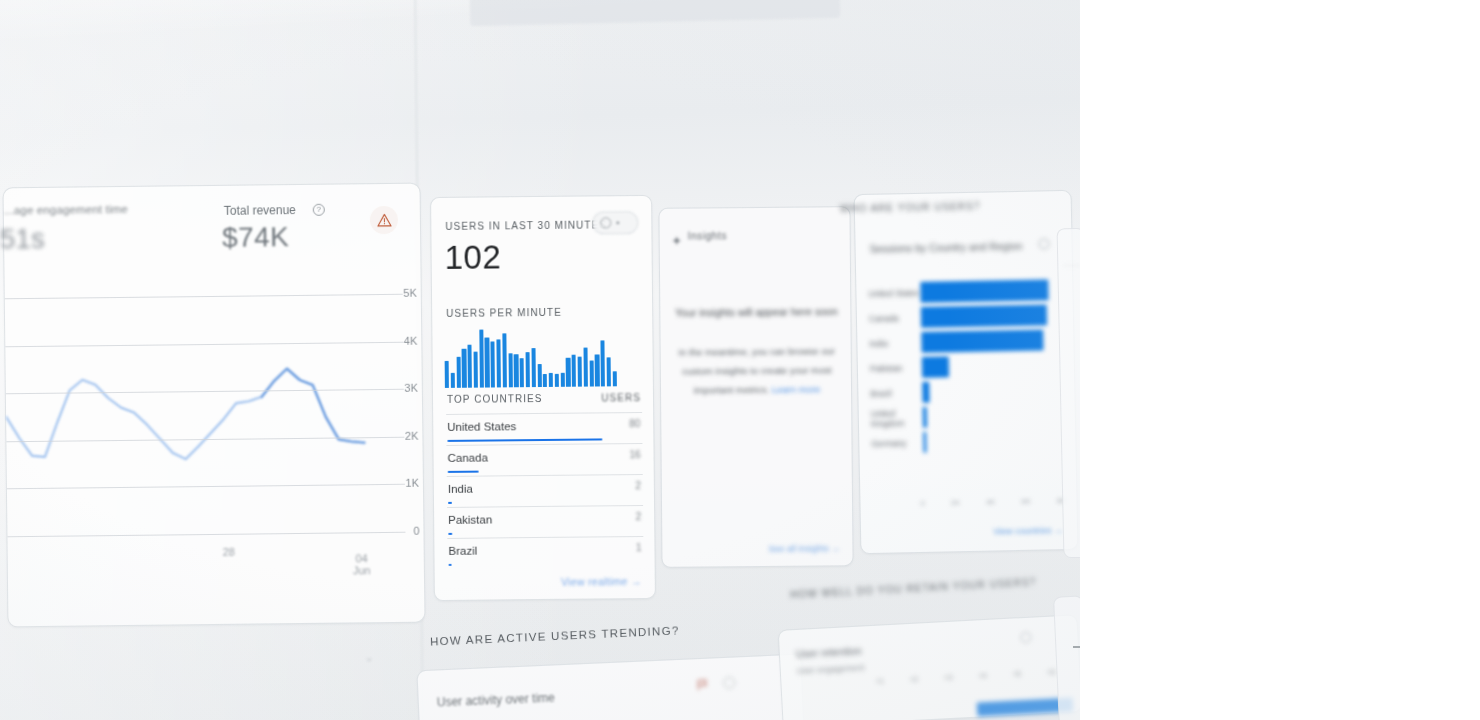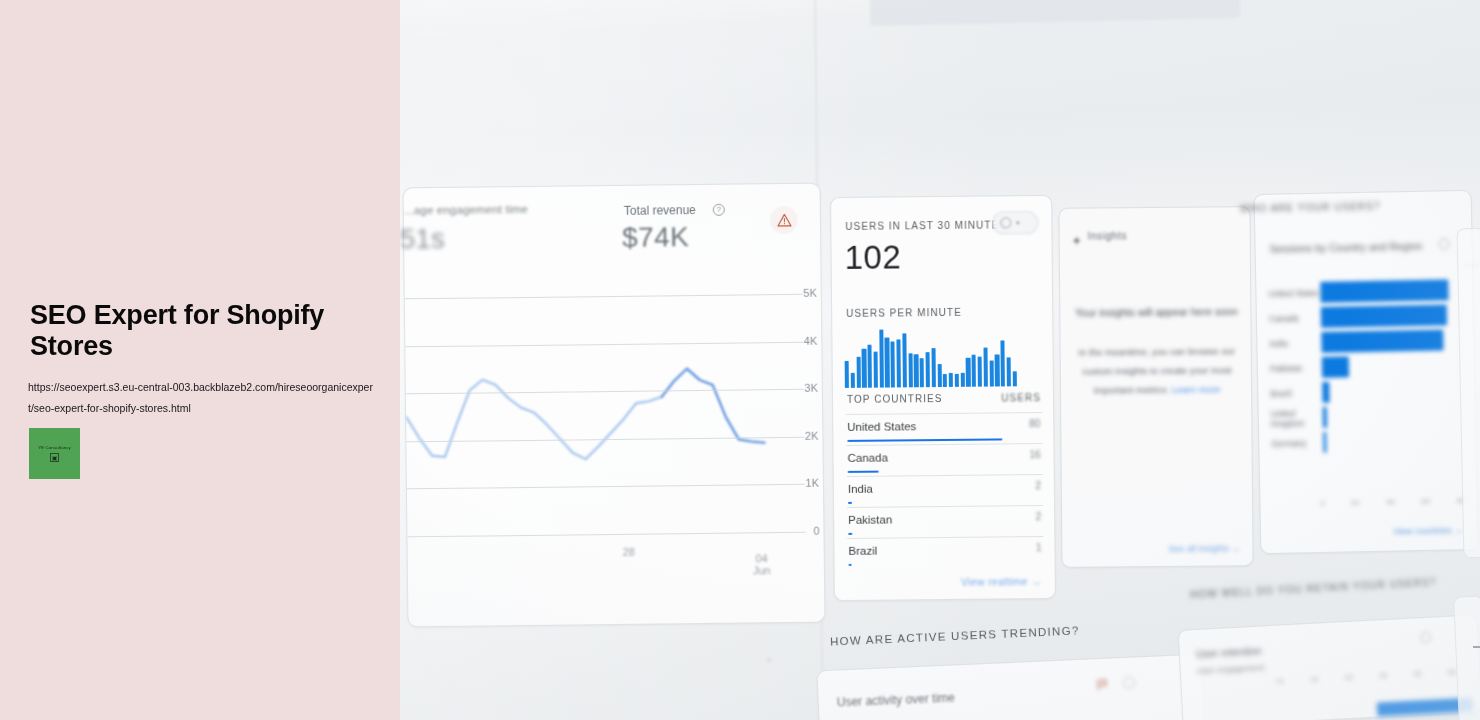--- a/index.html
+++ b/index.html
@@ -230,28 +230,20 @@
   #frame-edge { position:absolute; left:418px; top:-20px; width:2px; height:760px;
                 background:rgba(222,226,230,.8); transform:rotate(-0.6deg); filter:blur(1px);}
   #frag-small { position:absolute; left:365px; top:652px; font-size:10px; color:#b9bec3;
                 filter:blur(1.6px); }
 </style>
 </head>
 <body>
 
 <div class="page">
 
-  <div class="left-panel">
-    <h1 class="page-title">SEO Expert for Shopify Stores</h1>
-    <div class="page-url">https://seoexpert.s3.eu-central-003.backblazeb2.com/hireseoorganicexpert/seo-expert-for-shopify-stores.html</div>
-    <div class="logo-box">
-      <span class="logo-text">YE Consultancy</span>
-      <span class="logo-glyph">▣</span>
-    </div>
-  </div>
 
   <div class="photo">
     <div class="surface">
 
       <div id="frame-top"></div>
       <div id="frame-edge"></div>
 
       <div class="card" id="card-revenue">
         <div id="eng-label">...age engagement time</div>
         <div id="eng-value">51s</div>

